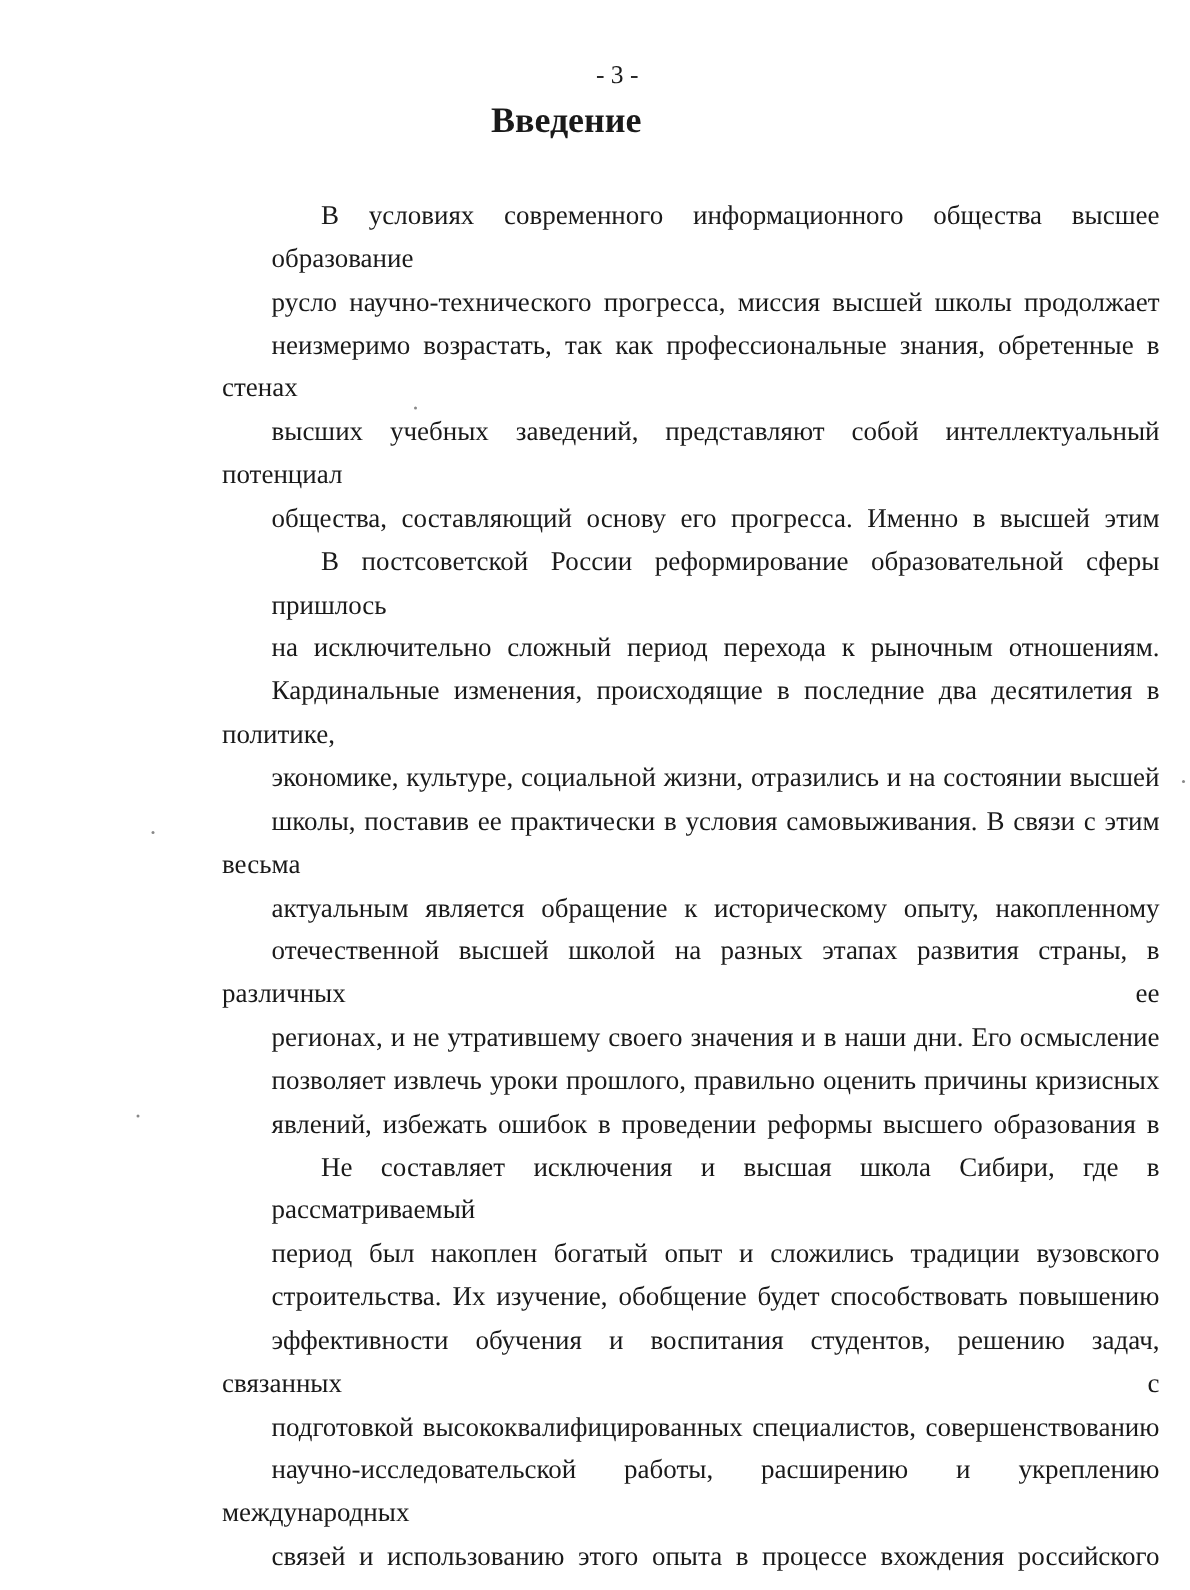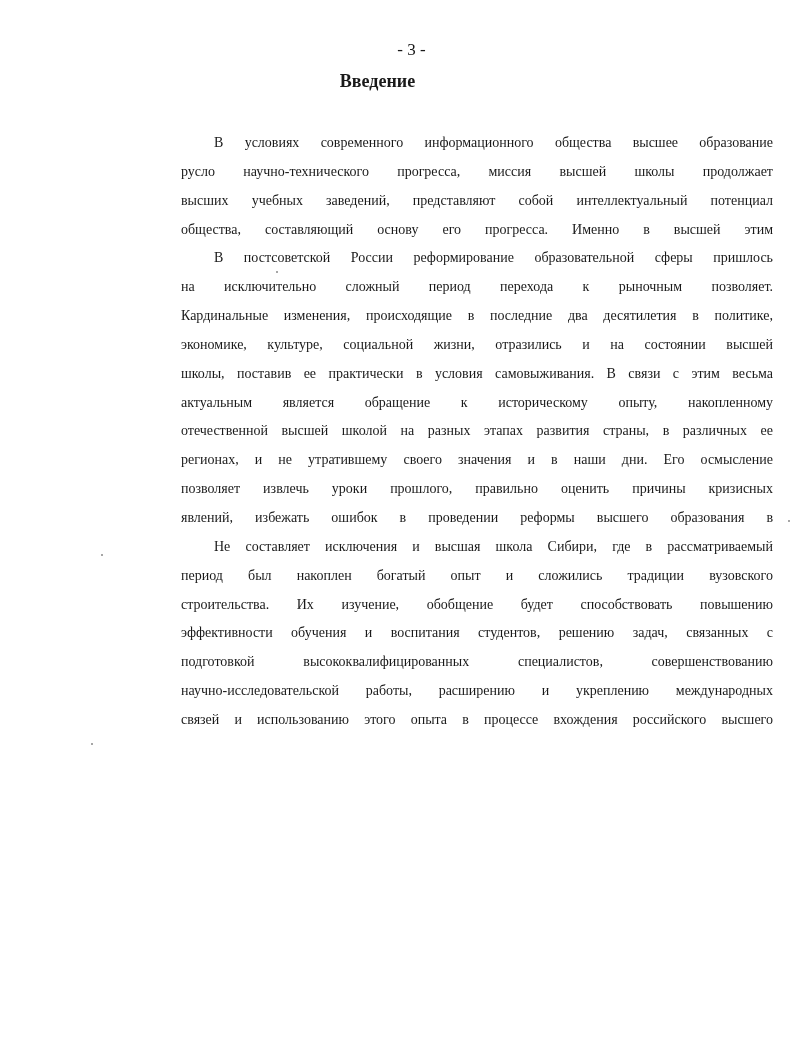--- a/index.html
+++ b/index.html
@@ -25,37 +25,37 @@
       line-height: 20px;
       padding-left: 30px;
       box-sizing: border-box;
     }
     .heading {
       position: absolute;
       top: 70px;
       left: 0;
       width: 725px;
       text-align: center;
-      font-size: 18px;
+      font-size: 24px;
       font-weight: bold;
       line-height: 22px;
       padding-left: 30px;
       box-sizing: border-box;
     }
     .body-text {
       position: absolute;
       top: 129px;
       left: 115px;
       width: 625px;
     }
     .para {
       margin: 0;
       text-indent: 33px;
       text-align: justify;
-      font-size: 14px;
+      font-size: 18px;
       line-height: 28.85px;
     }
     .line {
       display: block;
       text-align: justify;
       text-align-last: justify;
       white-space: nowrap;
       overflow: visible;
     }
     .line.first {
@@ -86,27 +86,28 @@
 <body>
 
 <div class="page-number">- 3 -</div>
 <div class="heading">Введение</div>
 
 <div class="body-text">
 
   <div class="para">
     <span class="line first"><span class="line-inner">В условиях современного информационного общества высшее образование</span></span>
     <span class="line"><span class="line-inner">русло научно-технического прогресса, миссия высшей школы продолжает</span></span>
+    <span class="line"><span class="line-inner">неизмеримо возрастать, так как профессиональные знания, обретенные в стенах</span></span>
     <span class="line"><span class="line-inner">высших учебных заведений, представляют собой интеллектуальный потенциал</span></span>
     <span class="line"><span class="line-inner">общества, составляющий основу его прогресса. Именно в высшей этим</span></span>
   </div>
 
   <div class="para">
     <span class="line first"><span class="line-inner">В постсоветской России реформирование образовательной сферы пришлось</span></span>
-    <span class="line"><span class="line-inner">на исключительно сложный период перехода к рыночным позволяет.</span></span>
+    <span class="line"><span class="line-inner">на исключительно сложный период перехода к рыночным отношениям.</span></span>
     <span class="line"><span class="line-inner">Кардинальные изменения, происходящие в последние два десятилетия в политике,</span></span>
     <span class="line"><span class="line-inner">экономике, культуре, социальной жизни, отразились и на состоянии высшей</span></span>
     <span class="line"><span class="line-inner">школы, поставив ее практически в условия самовыживания. В связи с этим весьма</span></span>
     <span class="line"><span class="line-inner">актуальным является обращение к историческому опыту, накопленному</span></span>
     <span class="line"><span class="line-inner">отечественной высшей школой на разных этапах развития страны, в различных ее</span></span>
     <span class="line"><span class="line-inner">регионах, и не утратившему своего значения и в наши дни. Его осмысление</span></span>
     <span class="line"><span class="line-inner">позволяет извлечь уроки прошлого, правильно оценить причины кризисных</span></span>
     <span class="line"><span class="line-inner">явлений, избежать ошибок в проведении реформы высшего образования в</span></span>
   </div>
 

